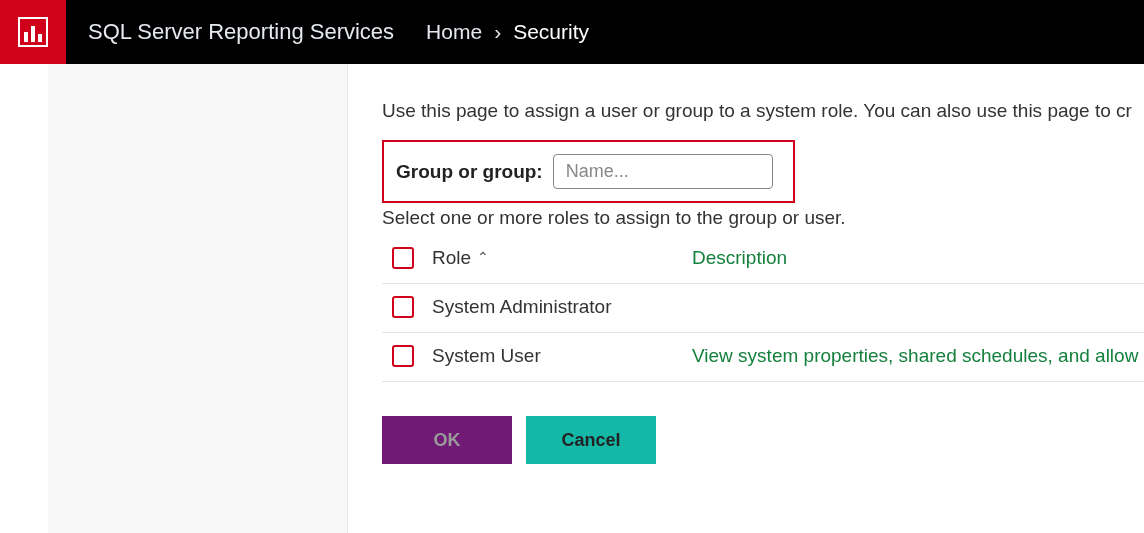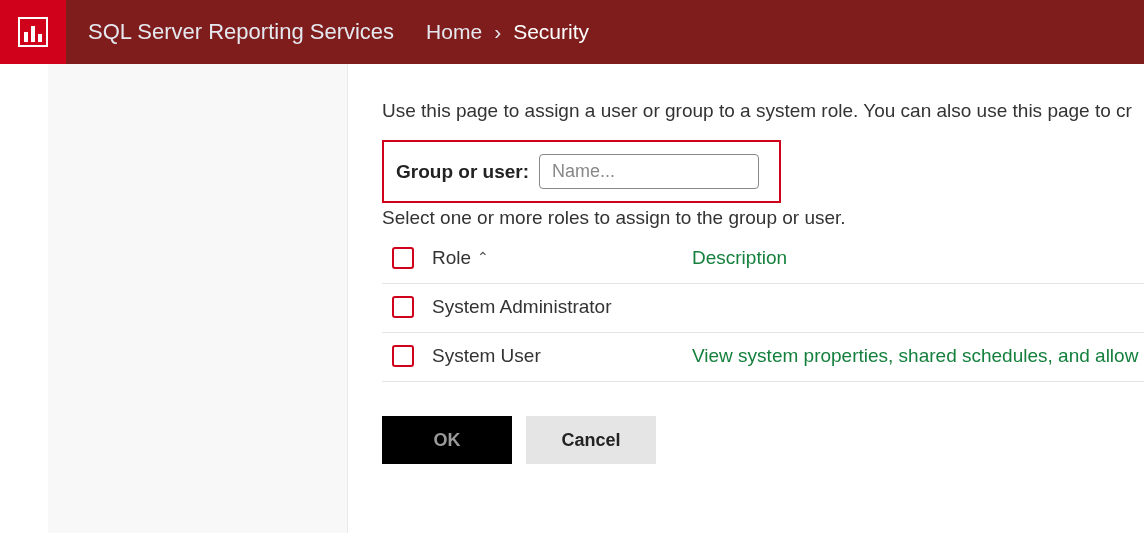--- a/index.html
+++ b/index.html
@@ -9,21 +9,21 @@
       color: #333;
       background: #fff;
       width: 1144px;
       height: 533px;
       overflow: hidden;
     }
     .topbar {
       display: flex;
       align-items: center;
       height: 64px;
-      background: #7f1d1d;
+      background: #000000;
       color: #fff;
     }
     .logo-box {
       width: 66px;
       height: 64px;
       background: #d0021b;
       display: flex;
       align-items: center;
       justify-content: center;
     }
@@ -154,25 +154,25 @@
       height: 48px;
       display: flex;
       align-items: center;
       justify-content: center;
       font-size: 18px;
       font-weight: 700;
       border: none;
       cursor: pointer;
     }
     .btn-ok {
-      background: #000000;
+      background: #701a75;
       color: #9a9a9a;
     }
     .btn-cancel {
-      background: #e5e5e5;
+      background: #14b8a6;
       color: #222;
     }
   </style>
 </head>
 <body>
 
 <div class="topbar">
   <div class="logo-box">
     <div class="logo-inner">
       <span class="b1"></span>
@@ -187,21 +187,21 @@
     <span class="bc-current">Security</span>
   </div>
 </div>
 
 <div class="layout">
   <div class="sidebar"></div>
   <div class="main">
     <div class="intro-text">Use this page to assign a user or group to a system role. You can also use this page to cr</div>
 
     <div class="highlight-box">
-      <span class="field-label">Group or user:</span>
+      <span class="field-label">Group or group:</span>
       <input class="name-input" type="text" placeholder="Name..." style="">
     </div>
 
     <div class="select-text">Select one or more roles to assign to the group or user.</div>
 
     <div class="roles-table">
       <div class="roles-header">
         <div class="col-check">
           <div class="chk"></div>
         </div>

